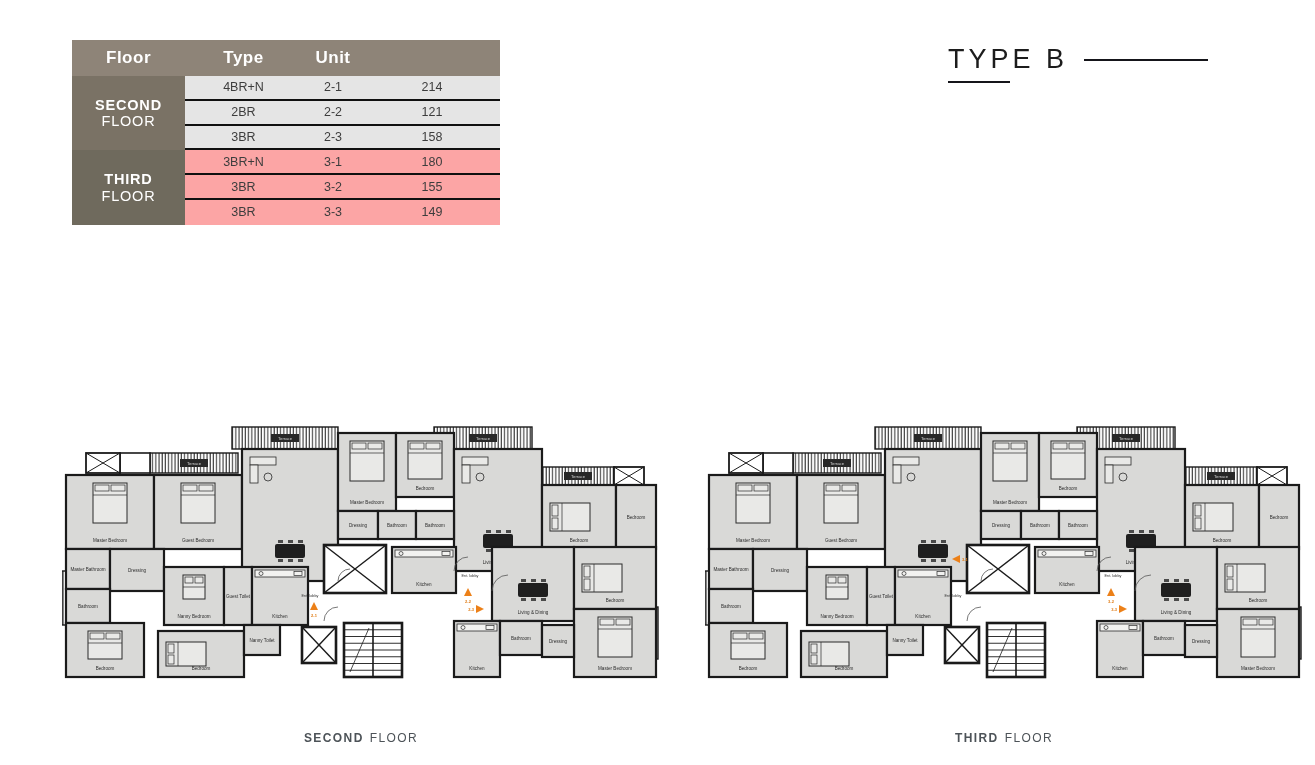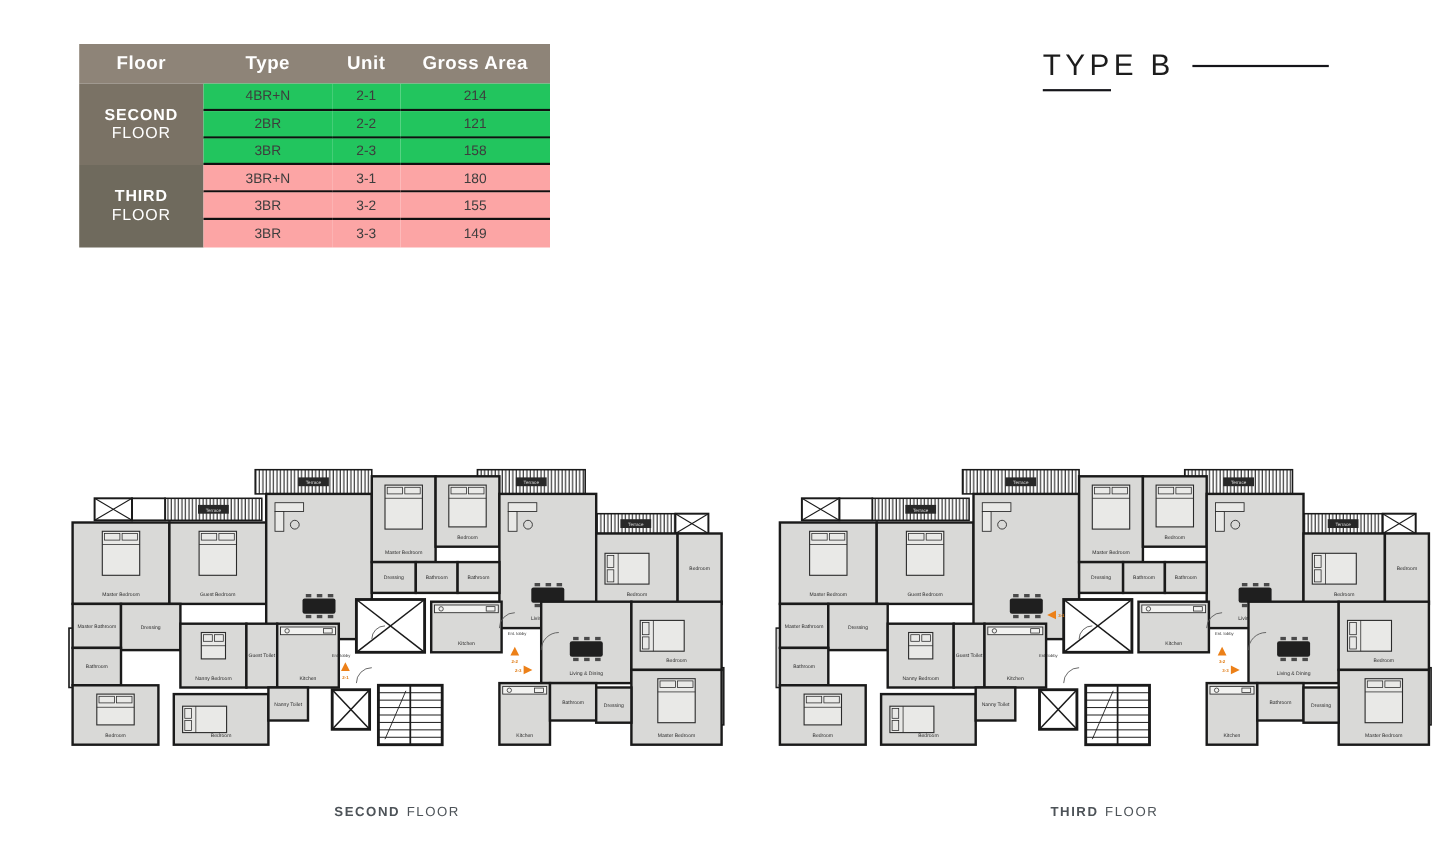--- a/index.html
+++ b/index.html
@@ -13,21 +13,21 @@
   .ft-h{display:flex;align-items:center;justify-content:center;color:#ffffff;
         font-size:17px;font-weight:700;letter-spacing:.5px;}
   .ft-body{display:grid;grid-template-columns:113px 117px 62px 136px;grid-auto-rows:24.8px;}
   .ft-floor{grid-row:span 3;grid-column:1;display:flex;flex-direction:column;align-items:center;
         justify-content:center;color:#ffffff;line-height:1.15;letter-spacing:.8px;}
   .ft-floor.g0{background:#7a7265;}
   .ft-floor.g1{background:#6f6a5d;}
   .ft-floor .fl1{font-weight:700;font-size:14.5px;}
   .ft-floor .fl2{font-weight:400;font-size:14.5px;}
   .ft-cell{display:flex;align-items:center;justify-content:center;font-size:12.5px;color:#3d3d3d;
-        border-bottom:2px solid #101010;background:#22c55e;}
+        border-bottom:2px solid #101010;background:#e5e5e5;}
   .ft-cell.alt{background:#fca5a5;}
   .ft-cell.nol{border-bottom:none;}
   
   .type-title{position:absolute;left:948px;top:44px;width:260px;}
   .tt-row1{display:flex;align-items:center;}
   .tt-main{font-size:27px;font-weight:400;letter-spacing:4px;color:#1c1c1c;white-space:nowrap;}
   .tt-rule{height:2px;background:#15151a;}
   .tt-rule.r1{flex:1;margin-left:16px;}
   .tt-row2{display:flex;align-items:center;margin-top:6px;}
   .tt-rule.r2{width:62px;}
@@ -44,21 +44,20 @@
   #cap-0{left:62px;} #cap-1{left:705px;}
 </style>
 </head>
 <body>
 
 <div class="floor-table">
   <div class="ft-header">
     <div class="ft-h">Floor</div>
     <div class="ft-h">Type</div>
     <div class="ft-h">Unit</div>
-    <div class="ft-h">Gross Area</div>
   </div>
   <div class="ft-body" id="ft-body">
       <div class="ft-floor g0">
         <div class="fl1">SECOND</div>
         <div class="fl2">FLOOR</div>
       </div>
       <div class="ft-cell">4BR+N</div>
       <div class="ft-cell">2-1</div>
       <div class="ft-cell">214</div>
       <div class="ft-cell">2BR</div>

